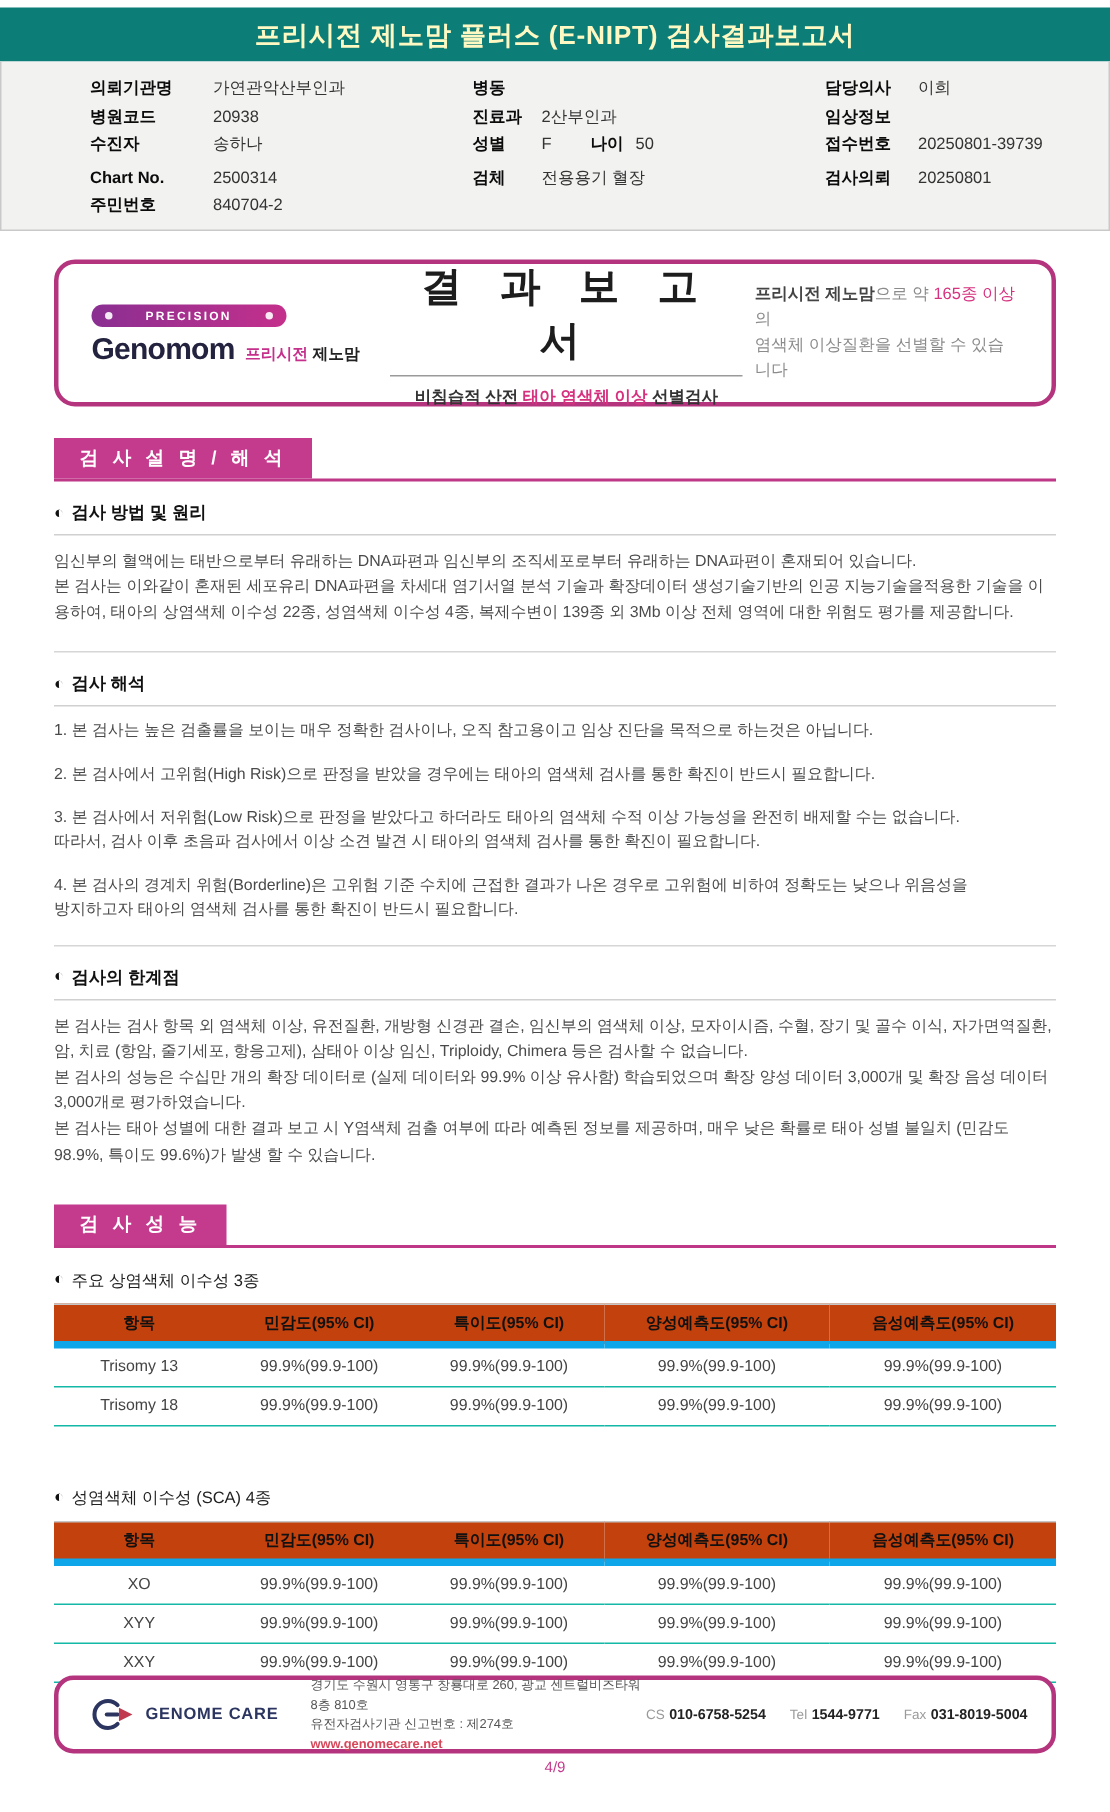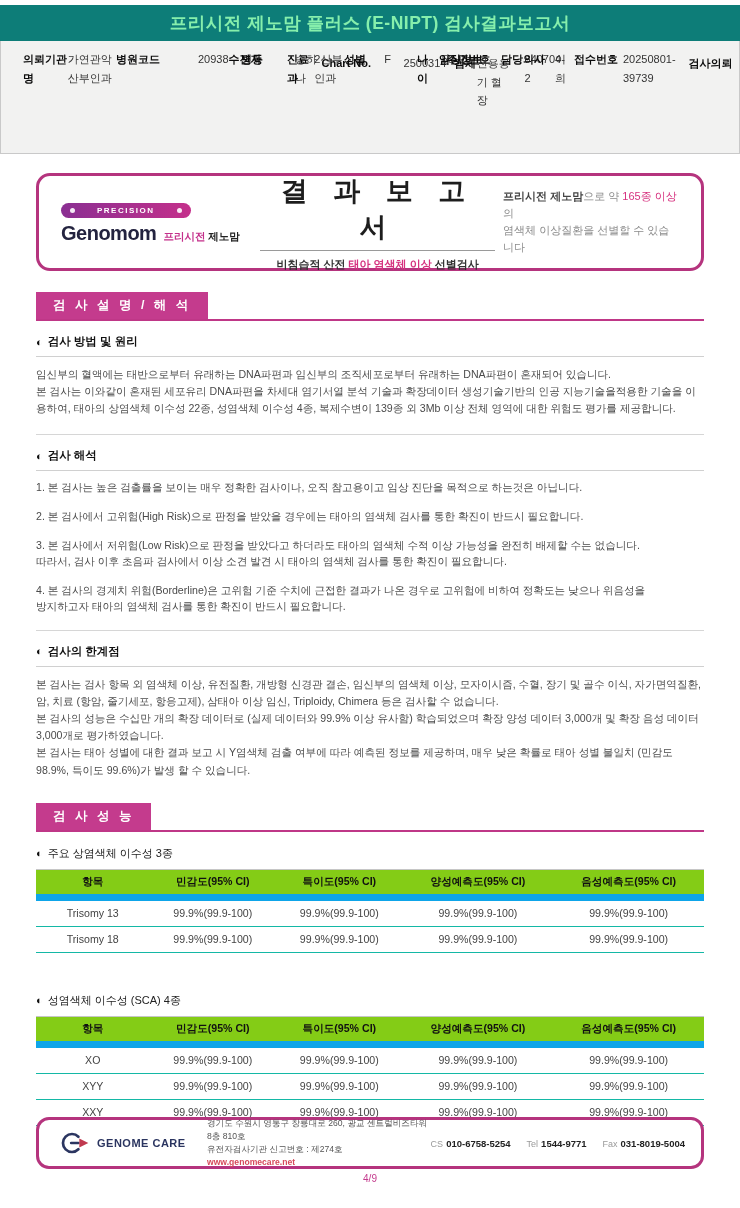--- a/index.html
+++ b/index.html
@@ -7,28 +7,28 @@
   body {
     width:740px; height:1208px; position:relative;
     font-family:"Liberation Sans","DejaVu Sans",sans-serif;
     color:#222; overflow:hidden;
   }
   
   .top-band {
     margin-top:5px; height:36px; background:#0d7d78;
     display:flex; align-items:center; justify-content:center;
   }
-  .top-band .title { color:#86efac; font-weight:bold; font-size:17.5px; letter-spacing:0.5px; }
+  .top-band .title { color:#fef9c3; font-weight:bold; font-size:17.5px; letter-spacing:0.5px; }
 
   
   .info-section {
     background:#f2f2f1; border:1px solid #c9c9c9; border-top:none;
     padding:9px 22px 12px 22px; display:flex; height:113px;
   }
-  .info-col { display:flex; flex-direction:row; }
+  .info-col { display:flex; flex-direction:column;margin-left:37px; }
   .info-col.c1 { width:218px; }
   .info-col.c2 { width:172px; }
   .info-col.c3 { flex:1; padding-left:26px; }
   .info-row { display:flex; align-items:baseline; line-height:18.5px; font-size:11px; }
   .info-row.gap { margin-top:4px; }
   .info-label { font-weight:bold; color:#0b0b0b; }
   .c1 .info-label { width:82px; }
   .c2 .info-label { width:46px; }
   .c3 .info-label { width:62px; }
   .info-value { color:#333; }
@@ -82,22 +82,22 @@
   .interp-item { font-size:10.6px; color:#4a4a4a; line-height:1.5; white-space:pre-line; margin-bottom:13px; }
   .interp-item:last-child { margin-bottom:4px; }
 
   
   .table-caption {
     margin-top:14px; margin-bottom:8px; font-size:11px; color:#222;
     display:flex; align-items:center; gap:5px;
   }
   .perf-table { width:100%; border-collapse:collapse; font-size:10.6px; }
   .perf-table th {
-    background:#84cc16; color:#111; font-weight:bold; padding:5px 2px;
-    border-top:1px solid #c6c6c6; border-bottom:7px solid #0ea5e9; text-align:center;
+    background:#c2410c; color:#111; font-weight:bold; padding:5px 2px;
+    border-top:1px solid #c6c6c6; border-bottom:5px solid #0ea5e9; text-align:center;
   }
   .perf-table td {
     color:#444; padding:6.5px 2px; text-align:center; border-bottom:1px solid #14b8a6;
   }
   .perf-table .col-item { width:17%; }
   .tbl2-spacer { height:26px; }
 
   
   .footer-box {
     position:absolute; left:36px; right:36px; top:1117px; height:52px;
@@ -160,26 +160,26 @@
           <span class="info-value">50</span>
         </span>
     </div>
     <div class="info-row gap">
         <span class="info-label">검체</span>
         <span class="info-value">전용용기 혈장</span>
       </div>
   </div>
   <div class="info-col c3">
     <div class="info-row">
+        <span class="info-label">담당의사</span>
+        <span class="info-value">이희</span>
+      </div>
+    <div class="info-row">
         <span class="info-label">임상정보</span>
         <span class="info-value"></span>
-      </div>
-    <div class="info-row">
-        <span class="info-label">담당의사</span>
-        <span class="info-value">이희</span>
       </div>
     <div class="info-row">
         <span class="info-label">접수번호</span>
         <span class="info-value">20250801-39739</span>
       </div>
     <div class="info-row gap">
         <span class="info-label">검사의뢰</span>
         <span class="info-value">20250801</span>
       </div>
   </div>

